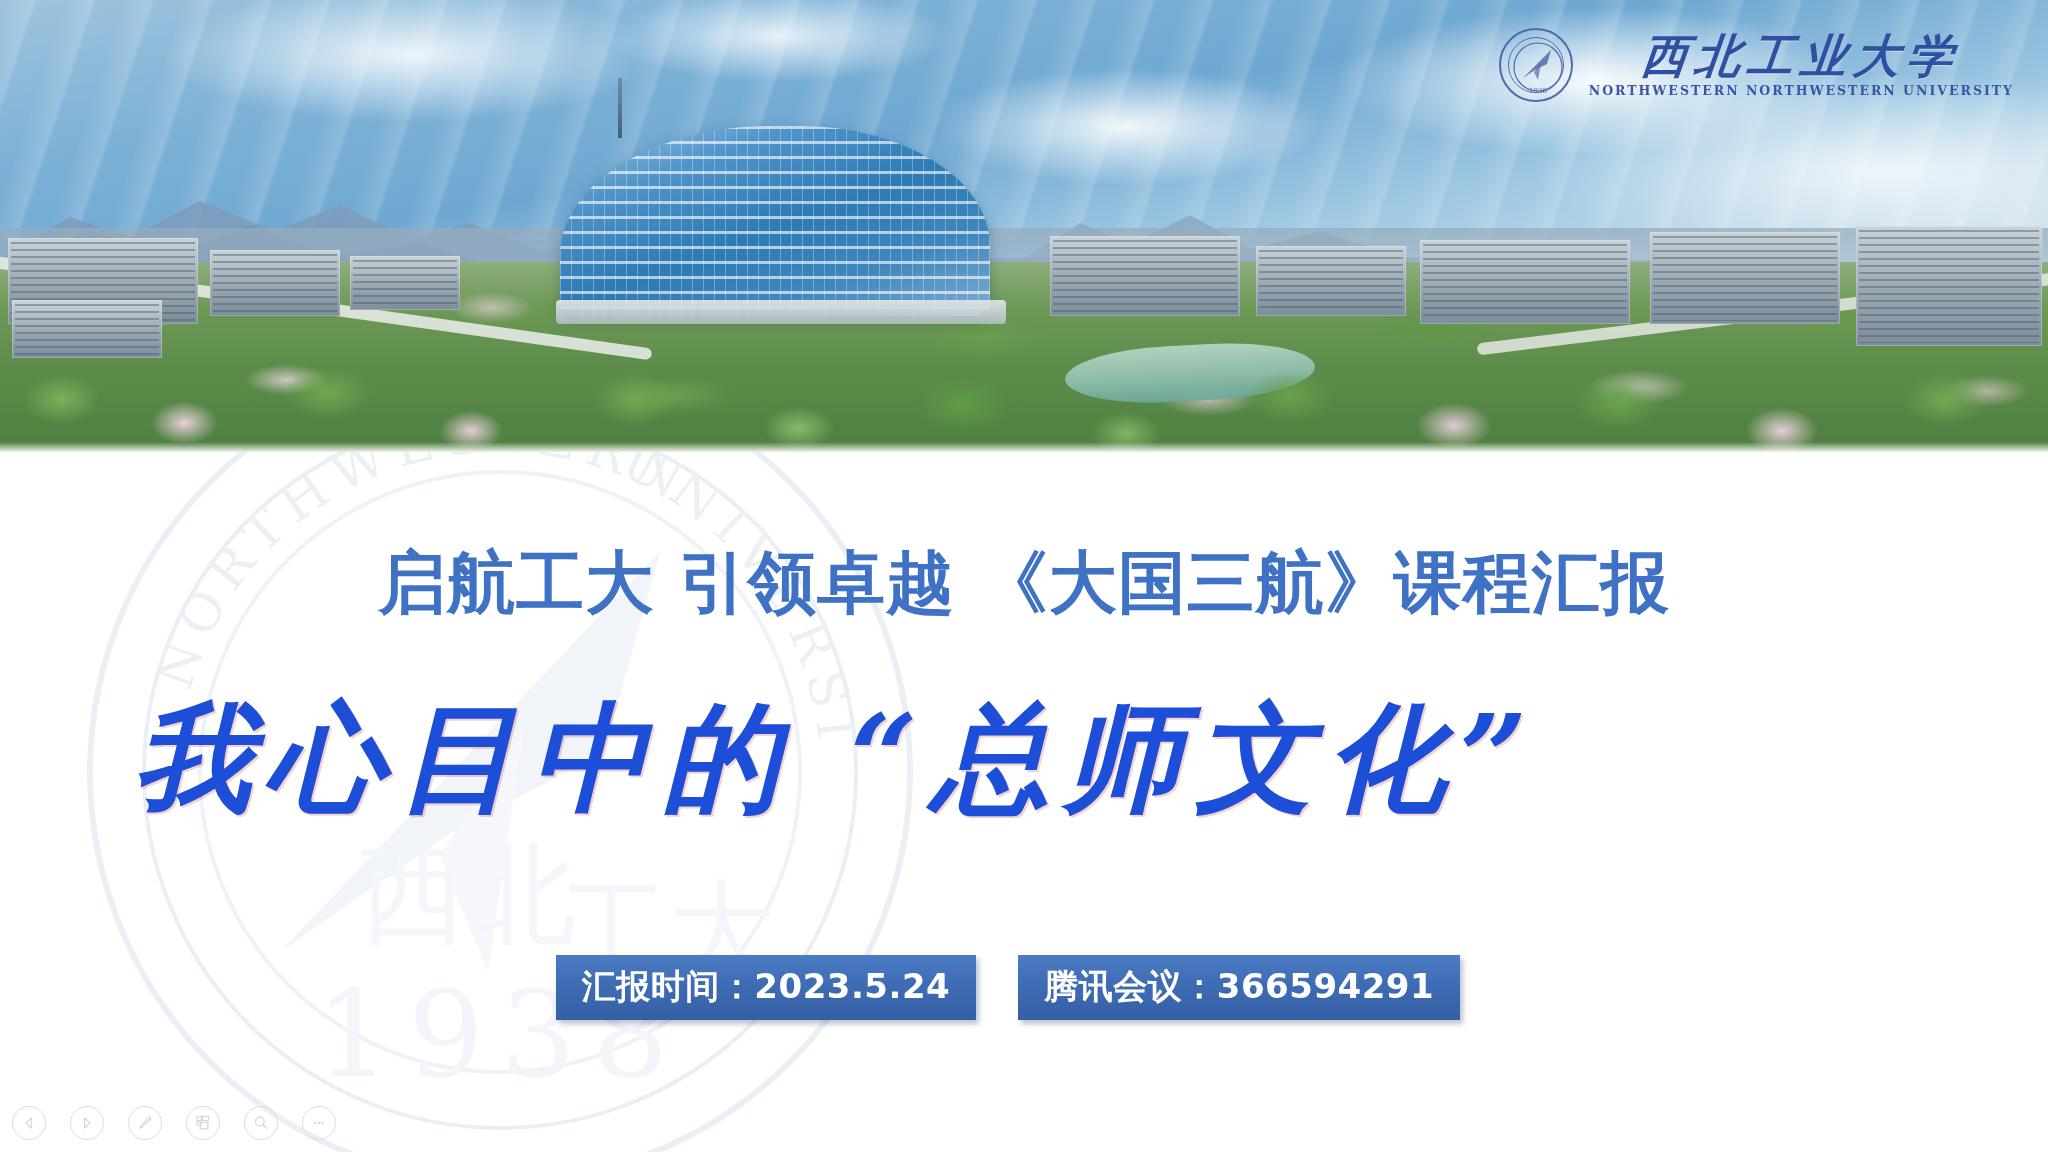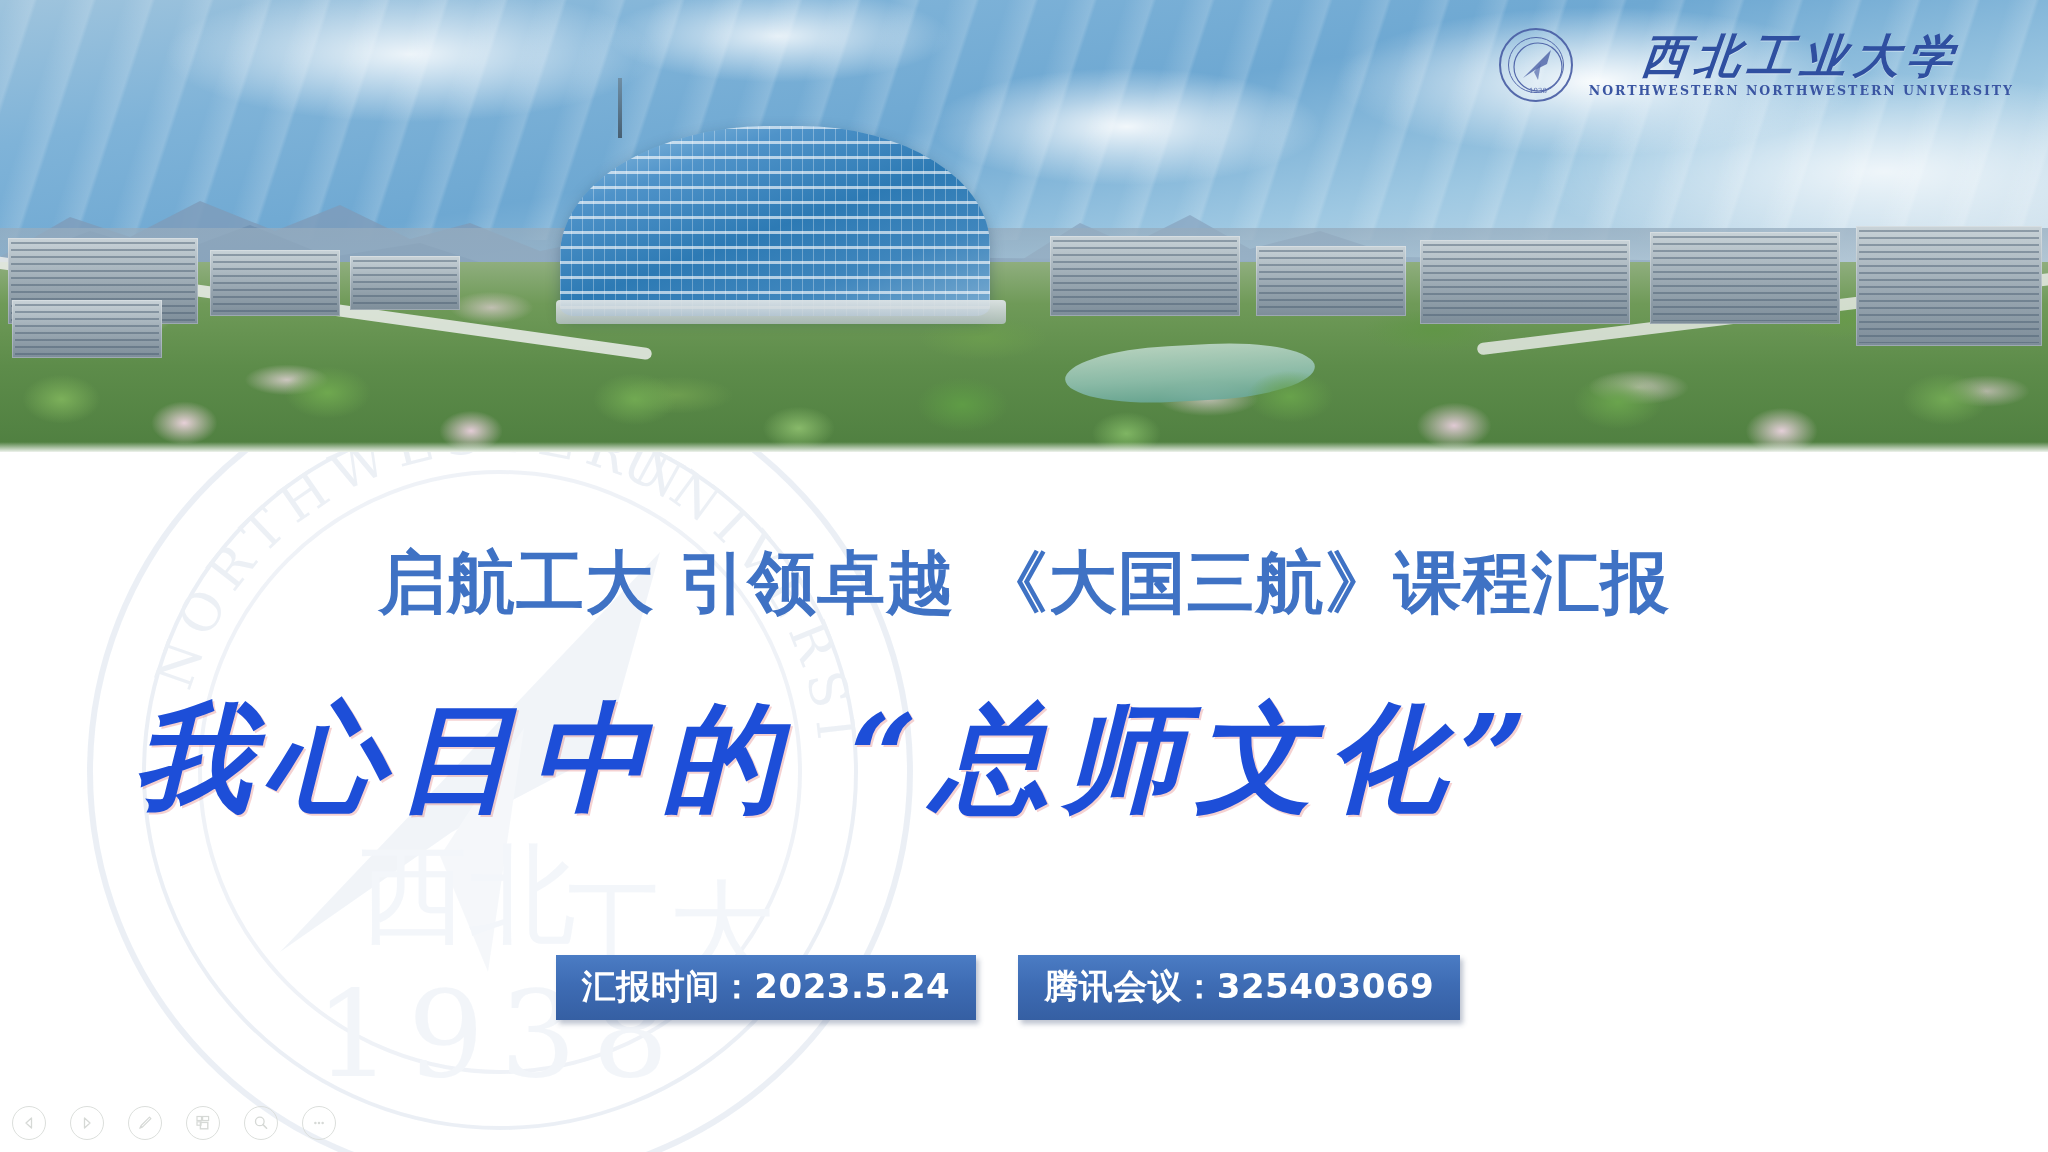--- a/index.html
+++ b/index.html
@@ -457,21 +457,21 @@
       <text x="250" y="318" font-size="54" fill="#eaeff6" font-family="'DejaVu Serif',serif">工大</text>
     </svg>
   </div>
 
   <div class="headline">启航工大 引领卓越  《大国三航》课程汇报</div>
 
   <div class="subtitle">我心目中的 “总师文化”</div>
 
   <div class="badges">
     <div class="badge">汇报时间：2023.5.24</div>
-    <div class="badge">腾讯会议：325403069</div>
+    <div class="badge">腾讯会议：366594291</div>
   </div>
 
   <div class="toolbar">
 
     <div class="tb-btn">
       <svg width="14" height="14" viewBox="0 0 14 14">
         <path d="M9.5 2 L4 7 L9.5 12 Z" fill="none" stroke="#d6d9d6" stroke-width="1.3" stroke-linejoin="round"></path>
       </svg>
     </div>
 

